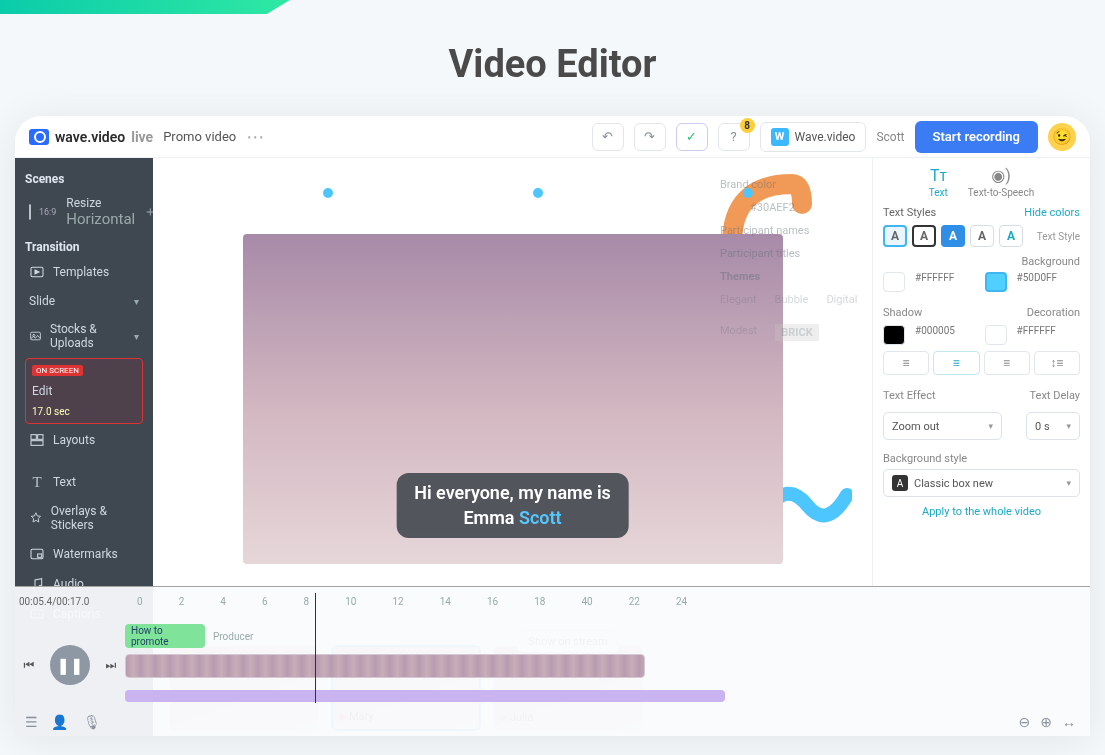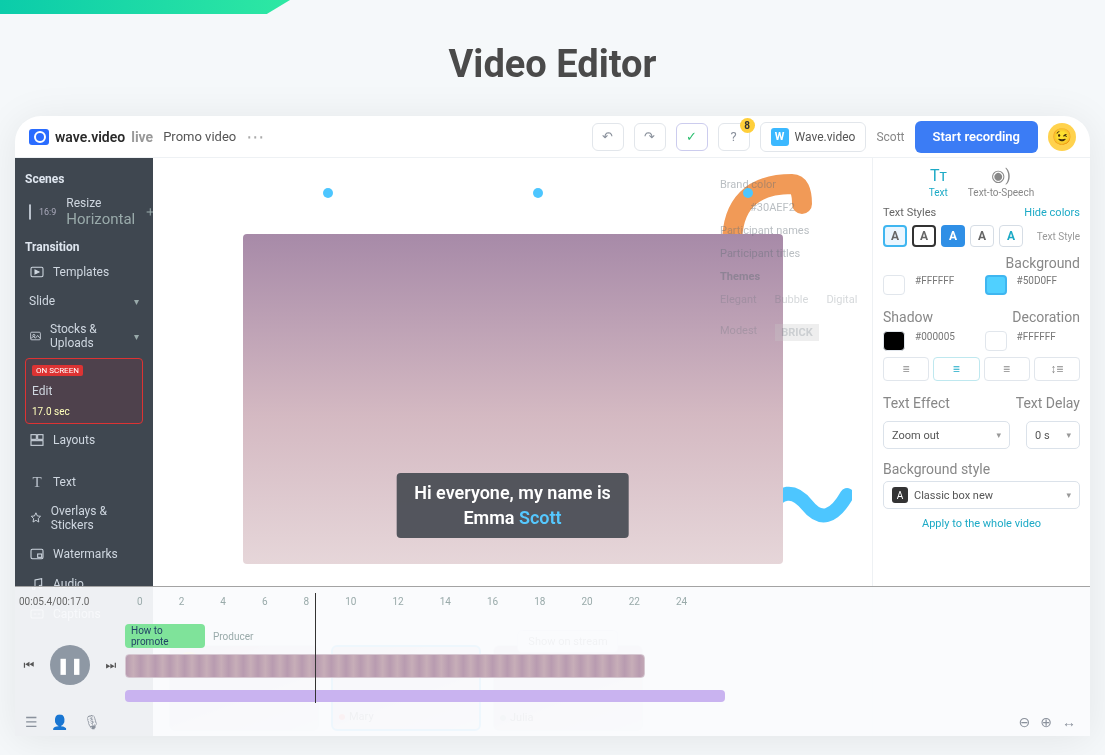--- a/index.html
+++ b/index.html
@@ -28,21 +28,21 @@
 .sidebar{width:138px;background:rgba(36,45,56,.88);color:#e6ecf3;padding:10px 10px;font-size:12px;display:flex;flex-direction:column;gap:2px}
 .sidebar .hdr{font-size:12px;font-weight:700;color:#dfe6ef;margin:4px 0 2px}
 .sb-item{display:flex;align-items:center;gap:8px;padding:6px 4px;border-radius:4px;cursor:pointer;color:#cfd7e0}
 .sb-item .ico{width:16px;height:16px;display:inline-block;opacity:.85}
 .sb-item .caret{margin-left:auto;font-size:10px;color:#9aa}
 .sb-item.boxed{border:1px solid #d33;background:rgba(255,0,40,.08);flex-direction:column;align-items:flex-start;padding:6px 6px}
 .sb-item.boxed .m{font-size:10px;color:#ffb}
 .canvas{flex:1;position:relative;background:#fff;display:flex;flex-direction:column}
 .stage{flex:1;position:relative;display:flex;align-items:center;justify-content:center}
 .frame-inner{position:relative;width:540px;height:330px;background:linear-gradient(180deg,#a78aa8 0%,#d4b9c2 55%,#e6d6d9 100%);border-radius:4px;overflow:hidden}
-.caption-box{position:absolute;left:50%;bottom:26px;transform:translateX(-50%);background:rgba(70,75,82,.92);color:#fff;font-size:18px;font-weight:600;padding:8px 18px;text-align:center;border-radius:4px;line-height:1.35;white-space:nowrap}
+.caption-box{position:absolute;left:50%;bottom:26px;transform:translateX(-50%);background:rgba(70,75,82,.92);color:#fff;font-size:18px;font-weight:600;padding:8px 18px;text-align:center;border-radius:12px;line-height:1.35;white-space:nowrap}
 .caption-box .accent{color:#55c8ff}
 .marker{position:absolute;width:10px;height:10px;background:#4dc6ff;border-radius:50%}
 .squig{position:absolute}
 .strip{height:96px;display:flex;align-items:center;gap:12px;padding:0 16px}
 .thumb{width:150px;height:86px;border:1px solid #dbe2ea;border-radius:6px;position:relative;background:linear-gradient(160deg,#c9b4c8,#efe3e6);display:flex;flex-direction:column;justify-content:flex-end;padding:6px}
 .thumb.active{border:2px solid #3fb6f0}
 .thumb .nm{font-size:11px;color:#555;display:flex;align-items:center;gap:4px}
 .thumb .dot{width:6px;height:6px;border-radius:50%;background:#f55}
 .thumb .tag{position:absolute;top:-16px;left:50%;transform:translateX(-50%);background:#fff;border:1px solid #dde;border-radius:5px;padding:4px 10px;font-size:11px;color:#666;white-space:nowrap}
 .rightpanel{width:218px;border-left:1px solid #eef1f4;padding:8px 10px;font-size:11px;color:#666;overflow:hidden}
@@ -50,21 +50,21 @@
 .rp-tab{display:flex;flex-direction:column;align-items:center;gap:2px;font-size:10px;color:#888;cursor:pointer}
 .rp-tab.active{color:#1daac6}
 .rp-tab .ic{font-size:16px}
 .rp-row{display:flex;justify-content:space-between;align-items:center;margin:6px 0}
 .style-boxes{display:flex;gap:5px;flex-wrap:wrap}
 .sbx{width:24px;height:22px;border:1px solid #d6dde5;border-radius:4px;display:flex;align-items:center;justify-content:center;font-size:12px;font-weight:700;cursor:pointer}
 .sbx.sel{border:2px solid #3fb6f0;background:#eaf6ff}
 .sbx.blue{background:#2f8fe6;color:#fff;border:none}
 .sbx.outline{border:2px solid #333}
 .sbx.teal{color:#1daac6}
-.label-s{font-size:14px;color:#888;margin-top:8px}
+.label-s{font-size:11px;color:#888;margin-top:8px}
 .swatch-row{display:flex;gap:6px;margin:4px 0}
 .sw{width:22px;height:20px;border-radius:4px;border:1px solid #e1e6ec}
 .hex{font-size:10px;color:#777;flex:1;text-align:left;padding-left:4px}
 .sel-border{border:2px solid #3fb6f0}
 .dropdown{width:100%;height:28px;border:1px solid #dbe2ea;border-radius:5px;display:flex;align-items:center;padding:0 8px;font-size:11px;color:#555;justify-content:space-between;margin:4px 0;cursor:pointer}
 .dropdown .ar{font-size:9px;color:#999}
 .apply-link{text-align:center;color:#1daac6;font-size:11px;margin-top:8px;cursor:pointer}
 .timeline{position:absolute;left:0;right:0;bottom:0;height:150px;background:rgba(250,251,253,.94);border-top:1px solid #a3a3a3}
 .time-head{display:flex;align-items:center;height:28px;padding:0 16px 0 4px;font-size:10px;color:#8a919c;gap:8px}
 .time-meta{font-size:10px;color:#666;width:110px}
@@ -80,21 +80,21 @@
 .seg.thumbs{width:520px;background:linear-gradient(90deg,#b89bb0,#c7aeb8,#b89bb0,#c7aeb8,#b89bb0,#c7aeb8,#b89bb0);background-size:44px 100%;border:1px solid #d6c8d2}
 .seg.purple{width:600px;height:12px;background:#c9b3f0}
 .tl-foot{position:absolute;bottom:6px;left:10px;display:flex;gap:14px;color:#8a919c;font-size:14px}
 .tl-foot span{cursor:pointer}
 .zoom-ctrl{position:absolute;bottom:6px;right:14px;display:flex;gap:10px;color:#8a919c;font-size:14px}
 .ghost-panel{position:absolute;top:0;right:200px;width:180px;padding:10px;font-size:11px;color:rgba(100,110,120,.45);pointer-events:none}
 .ghost-panel .gh{margin:10px 0}
 svg.ico-svg{width:16px;height:16px;stroke:#cfd7e0;stroke-width:1.6;fill:none}
 .align-row{display:flex;gap:4px;margin:6px 0}
 .align-btn{flex:1;height:24px;border:1px solid #e1e6ec;border-radius:4px;display:flex;align-items:center;justify-content:center;font-size:12px;color:#888;cursor:pointer}
-.two-col{display:flex;gap:16px}
+.two-col{display:flex;gap:24px}
 .two-col .dropdown{flex:1}
 </style>
 </head>
 <body>
 
 <div class="teal-accent"></div>
 <h1 class="page-title">Video Editor</h1>
 
 <div class="app-frame">
 
@@ -353,21 +353,21 @@
           <span>0</span>
           <span>2</span>
           <span>4</span>
           <span>6</span>
           <span>8</span>
           <span>10</span>
           <span>12</span>
           <span>14</span>
           <span>16</span>
           <span>18</span>
-          <span>20</span>
+          <span>40</span>
           <span>22</span>
           <span>24</span>
         </div>
       </div>
       <div class="tl-body">
         <div class="tl-left">
           <div class="pbtn">⏮</div>
           <div class="pbtn main">❚❚</div>
           <div class="pbtn">⏭</div>
         </div>

